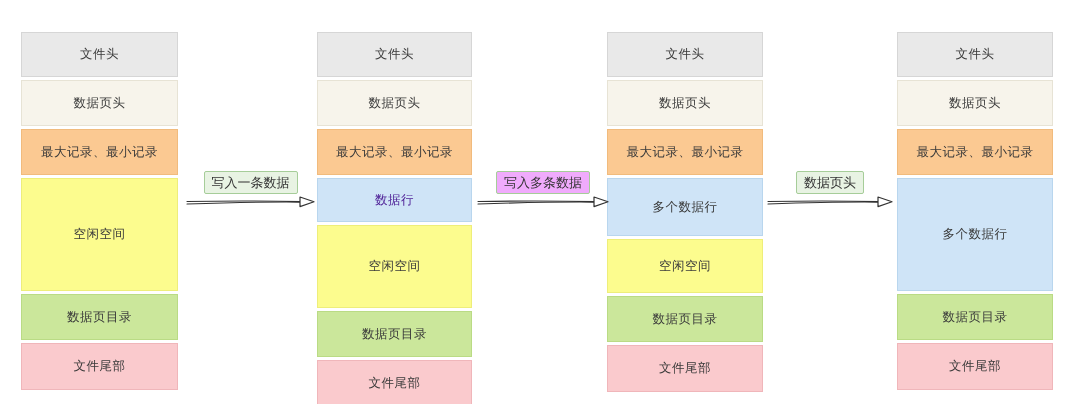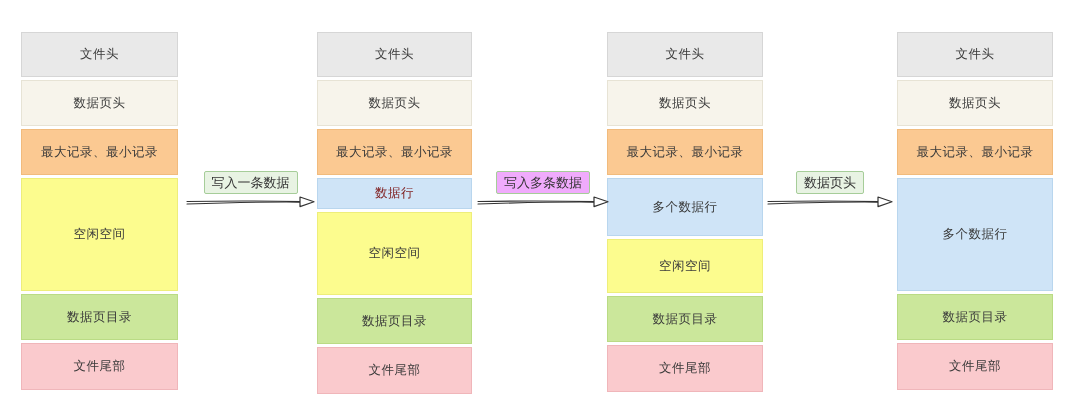--- a/index.html
+++ b/index.html
@@ -30,21 +30,21 @@
         <div class="segment" style="height: 46px; background: rgb(247, 244, 235); border-color: rgb(231, 227, 213); color: rgb(58, 58, 58);">数据页头</div>
         <div class="segment" style="height: 46px; background: rgb(251, 201, 146); border-color: rgb(241, 187, 125); color: rgb(58, 58, 58);">最大记录、最小记录</div>
         <div class="segment" style="height: 113px; background: rgb(252, 252, 142); border-color: rgb(238, 238, 122); color: rgb(58, 58, 58);">空闲空间</div>
         <div class="segment" style="height: 46px; background: rgb(203, 231, 155); border-color: rgb(186, 219, 133); color: rgb(58, 58, 58);">数据页目录</div>
         <div class="segment" style="height: 47px; background: rgb(250, 202, 205); border-color: rgb(240, 182, 186); color: rgb(58, 58, 58);">文件尾部</div>
       </div>
       <div class="column" style="left: 317px; top: 32px; width: 155px;">
         <div class="segment" style="height: 45px; background: rgb(233, 233, 233); border-color: rgb(214, 214, 214); color: rgb(58, 58, 58);">文件头</div>
         <div class="segment" style="height: 46px; background: rgb(247, 244, 235); border-color: rgb(231, 227, 213); color: rgb(58, 58, 58);">数据页头</div>
         <div class="segment" style="height: 46px; background: rgb(251, 201, 146); border-color: rgb(241, 187, 125); color: rgb(58, 58, 58);">最大记录、最小记录</div>
-        <div class="segment" style="height: 31px; background: rgb(207, 228, 247); border-color: rgb(185, 214, 238); color: #7f1d1d;">数据行</div>
+        <div class="segment" style="height: 44px; background: rgb(207, 228, 247); border-color: rgb(185, 214, 238); color: #4c1d95;">数据行</div>
         <div class="segment" style="height: 83px; background: rgb(252, 252, 142); border-color: rgb(238, 238, 122); color: rgb(58, 58, 58);">空闲空间</div>
         <div class="segment" style="height: 46px; background: rgb(203, 231, 155); border-color: rgb(186, 219, 133); color: rgb(58, 58, 58);">数据页目录</div>
         <div class="segment" style="height: 47px; background: rgb(250, 202, 205); border-color: rgb(240, 182, 186); color: rgb(58, 58, 58);">文件尾部</div>
       </div>
       <div class="column" style="left: 607px; top: 32px; width: 156px;">
         <div class="segment" style="height: 45px; background: rgb(233, 233, 233); border-color: rgb(214, 214, 214); color: rgb(58, 58, 58);">文件头</div>
         <div class="segment" style="height: 46px; background: rgb(247, 244, 235); border-color: rgb(231, 227, 213); color: rgb(58, 58, 58);">数据页头</div>
         <div class="segment" style="height: 46px; background: rgb(251, 201, 146); border-color: rgb(241, 187, 125); color: rgb(58, 58, 58);">最大记录、最小记录</div>
         <div class="segment" style="height: 58px; background: rgb(207, 228, 247); border-color: rgb(185, 214, 238); color: rgb(58, 58, 58);">多个数据行</div>
         <div class="segment" style="height: 54px; background: rgb(252, 252, 142); border-color: rgb(238, 238, 122); color: rgb(58, 58, 58);">空闲空间</div>

